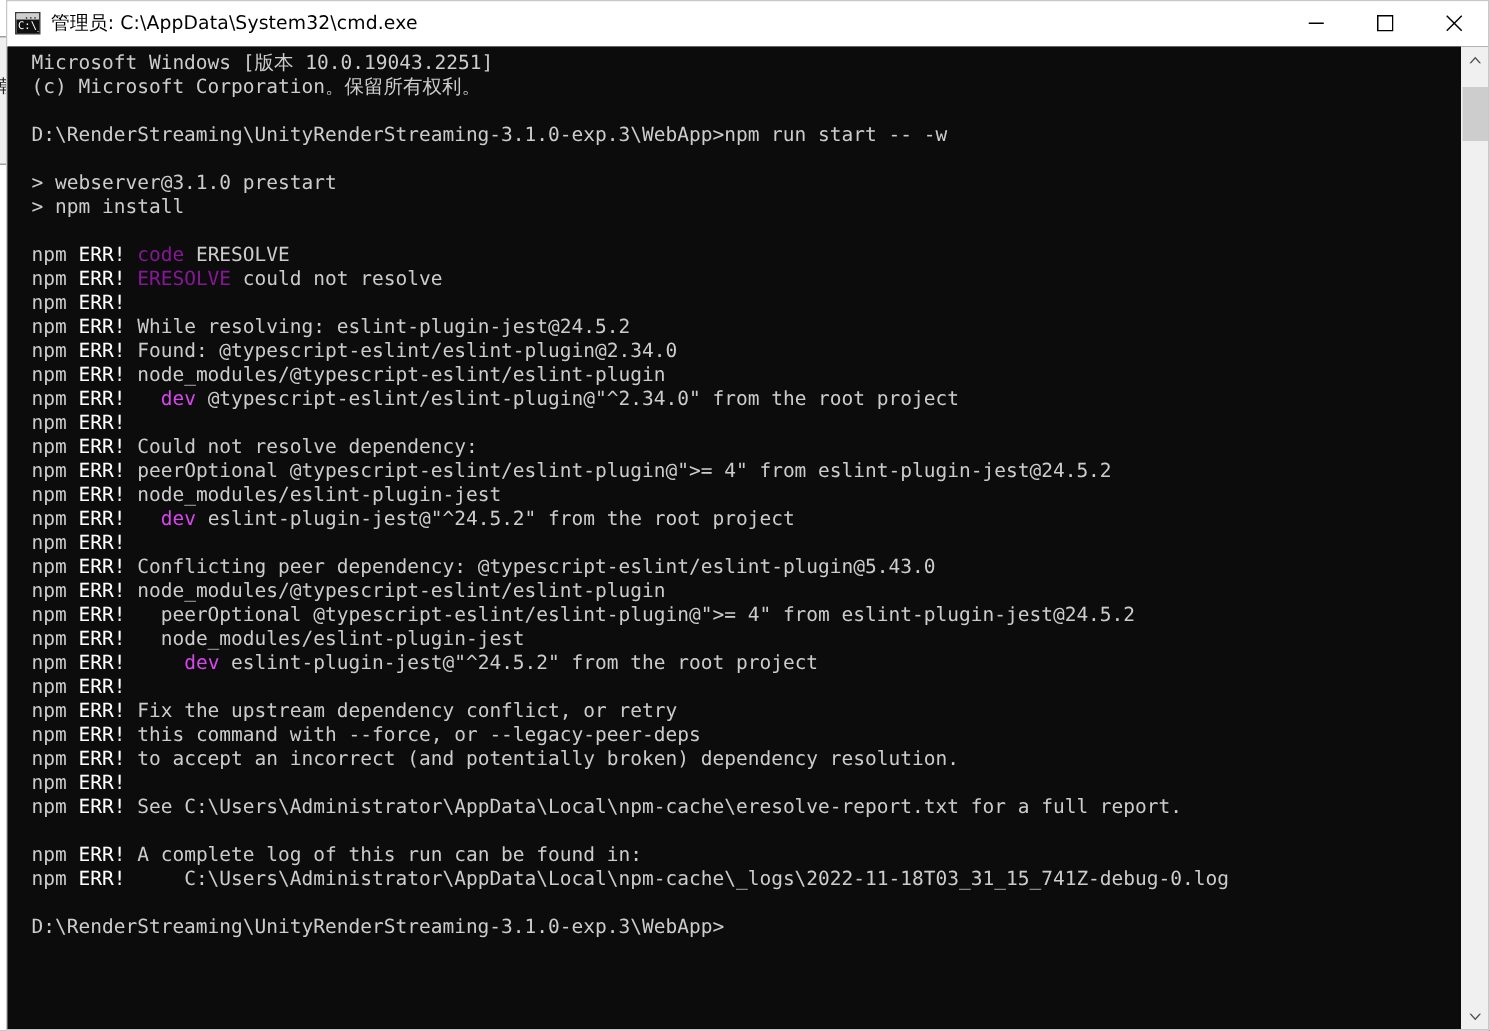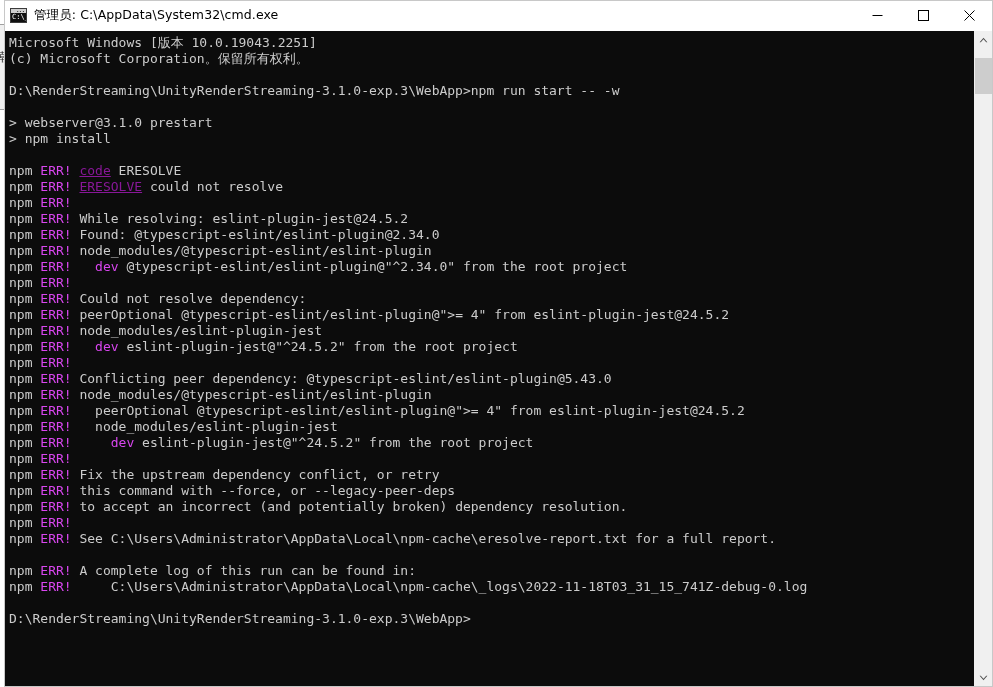--- a/index.html
+++ b/index.html
@@ -143,28 +143,29 @@
     padding: 4px 0 0 0;
   }
   #console-lines {
     font-family: "DejaVu Sans Mono", "Liberation Mono", monospace;
     font-size: 13px;
     line-height: 16px;
     white-space: pre;
     color: #cccccc;
     letter-spacing: 0px;
     padding-left: 4px;
+    margin-left: 12px;
   }
   #console-lines .line {
     height: 16px;
     white-space: pre;
   }
   .c-white    { color: #cccccc; }
-  .c-red      { color: #d946ef; }
-  .c-magenta  { color: #881798; text-decoration: underline; }
+  .c-red      { color: #ffffff; }
+  .c-magenta  { color: #881798; }
   .c-yellow   { color: #d946ef; }
 
   
   #console-scrollbar {
     width: 17px;
     min-width: 17px;
     background: #f0f0f0;
     position: relative;
     border-left: 1px solid #f0f0f0;
     flex: 0 0 auto;

